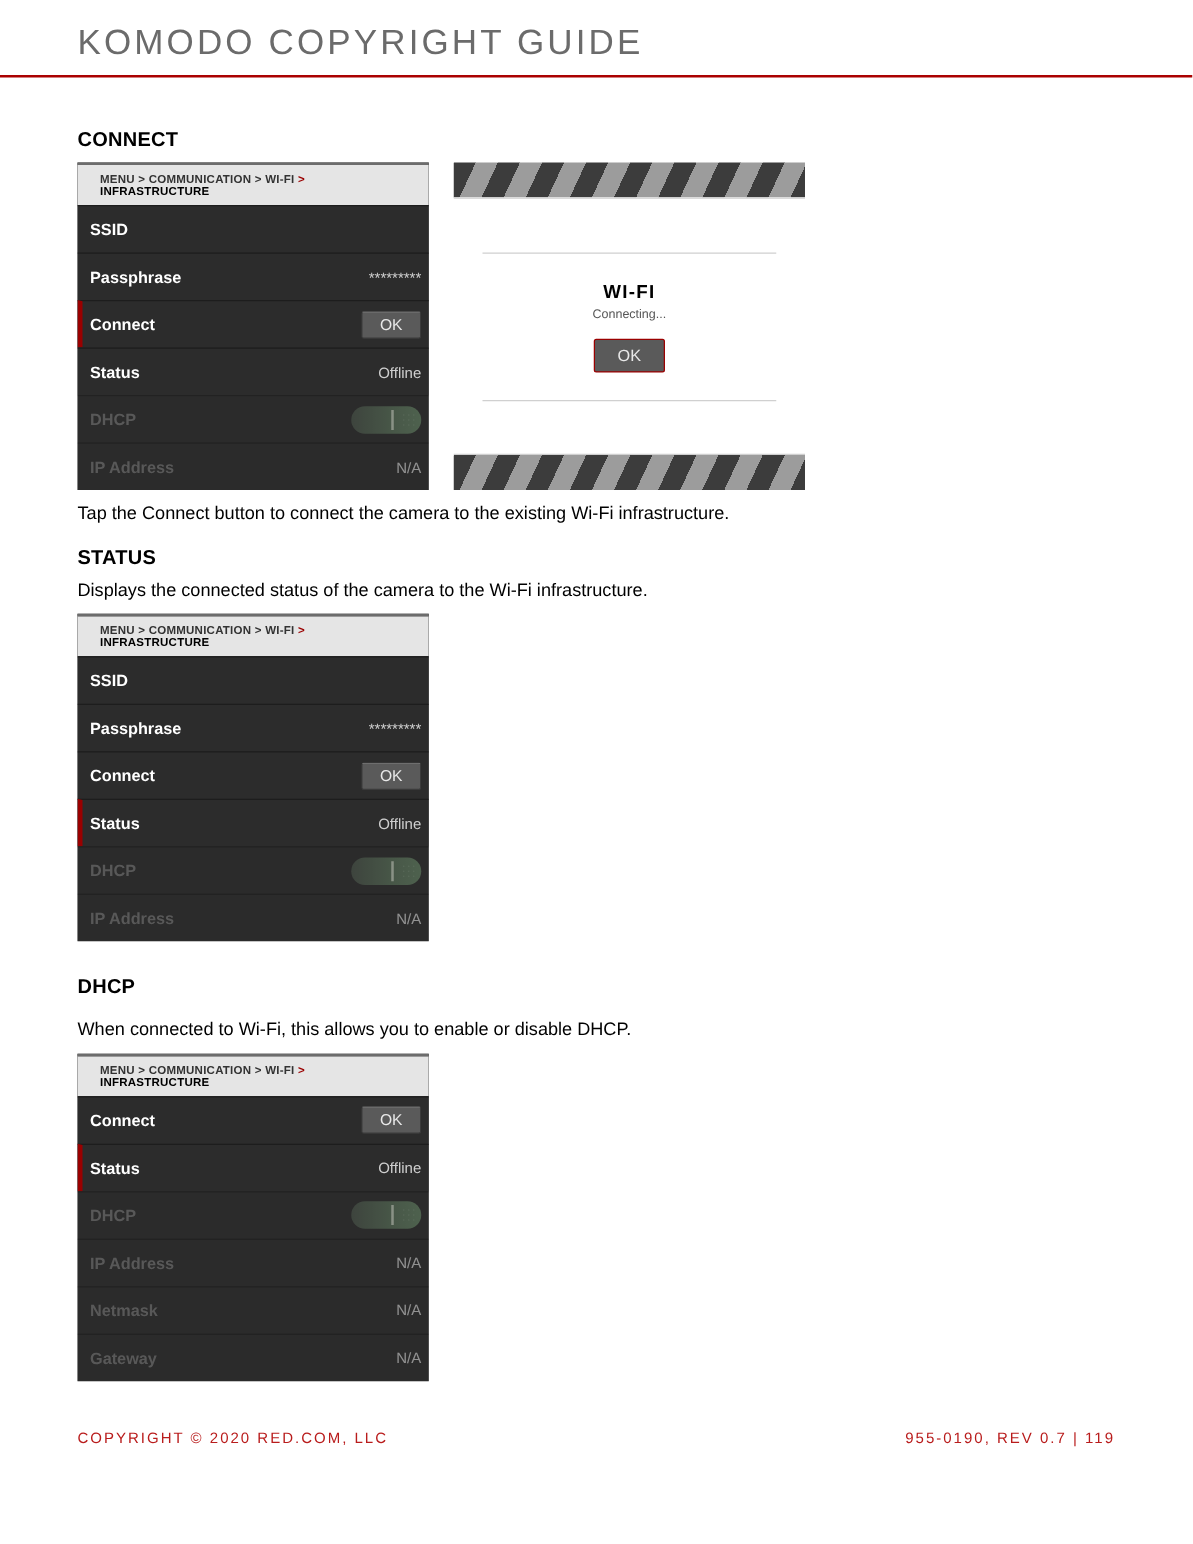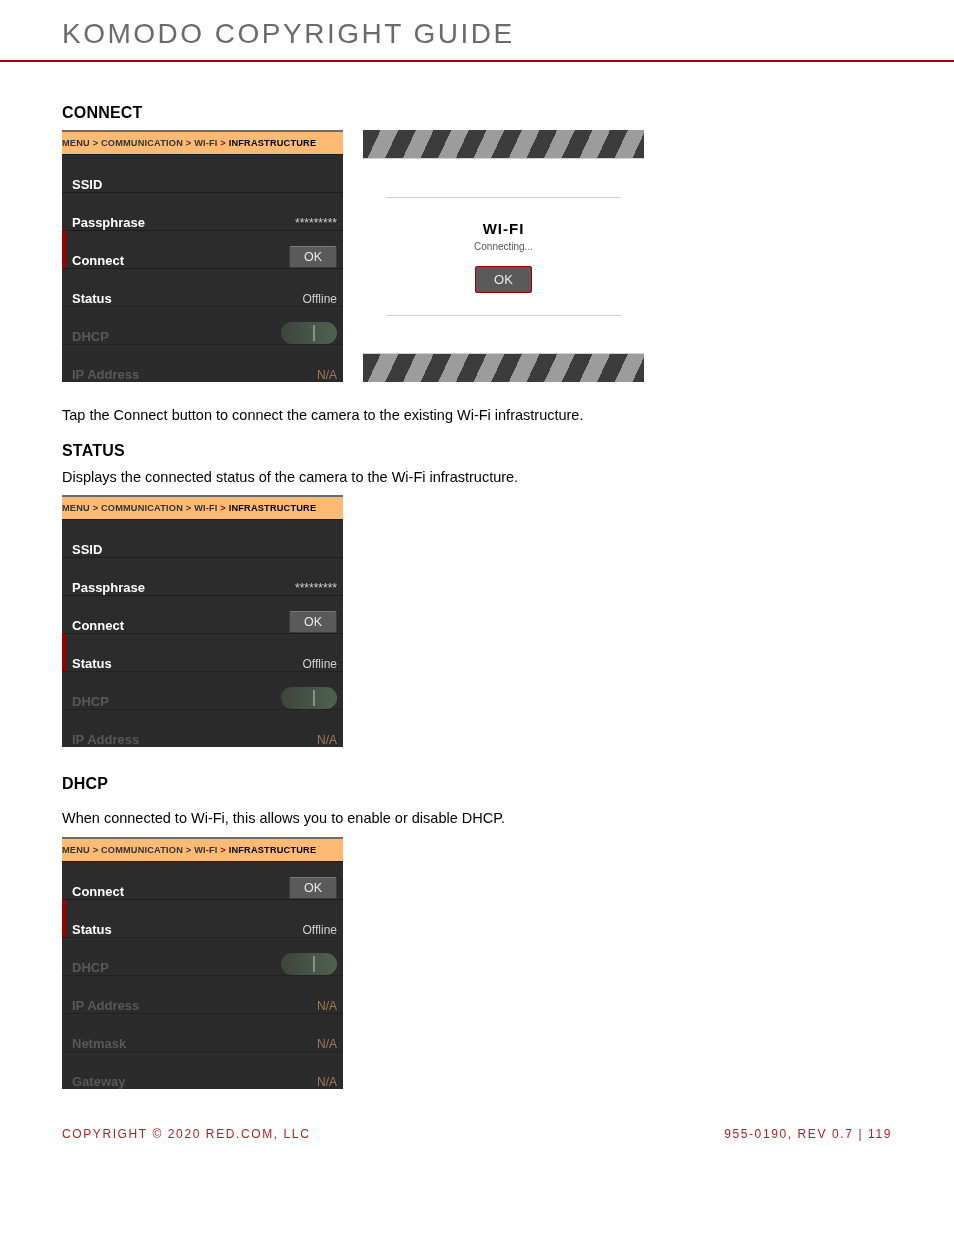--- a/index.html
+++ b/index.html
@@ -26,74 +26,74 @@
     margin: 0 -62px 42px -62px;
   }
   .sec-heading {
     font-size: 16px;
     font-weight: 700;
     margin-bottom: 8px;
     letter-spacing: 0.2px;
   }
   .body-text {
     font-size: 14.5px;
-    margin-top: 24px;
+    margin-top: 10px;
     margin-bottom: 16px;
     line-height: 1.35;
   }
   .row-pair {
     display: flex;
     gap: 20px;
     align-items: stretch;
     margin-bottom: 4px;
   }
 
   
   .panel {
     width: 281px;
     background: #2a2a2a;
     border-top: 2px solid #6c6c6c;
     overflow: hidden;
     font-family: Arial, Helvetica, sans-serif;
   }
   .breadcrumb {
-    background: #fdba74;
+    background: #e5e5e5;
     color: #333;
     font-size: 9.2px;
     font-weight: 700;
-    padding: 6px 0;
+    padding: 6px 18px;
     letter-spacing: 0.2px;
   }
   .breadcrumb .sep { color: #333; }
   .breadcrumb .current { color: #9a0000; }
   .breadcrumb .leaf { color: #000; font-weight: 800; }
   .menu-row {
     display: flex;
-    align-items: flex-end;
+    align-items: center;
     justify-content: space-between;
     height: 38px;
     padding: 0 6px 0 10px;
     border-top: 1px solid #1d1d1d;
     background: #2c2c2c;
     color: #fff;
   }
   .menu-row.sel {
     border-left: 4px solid #9a0000;
     padding-left: 6px;
   }
   .menu-row.dim { color: #7f7f7f; opacity: 0.55; }
   .row-label {
     font-size: 13px;
     font-weight: 700;
   }
   .row-val {
     font-size: 12px;
     color: #cfcfcf;
   }
-  .menu-row.dim .row-val { color: #fdba74; }
+  .menu-row.dim .row-val { color: #e5e5e5; }
   .ok-btn {
     background: #5a5a5a;
     border: 1px solid #3b3b3b;
     border-top-color: #7a7a7a;
     color: #e8e8e8;
     font-size: 12.5px;
     padding: 3px 14px;
     border-radius: 2px;
   }
   

